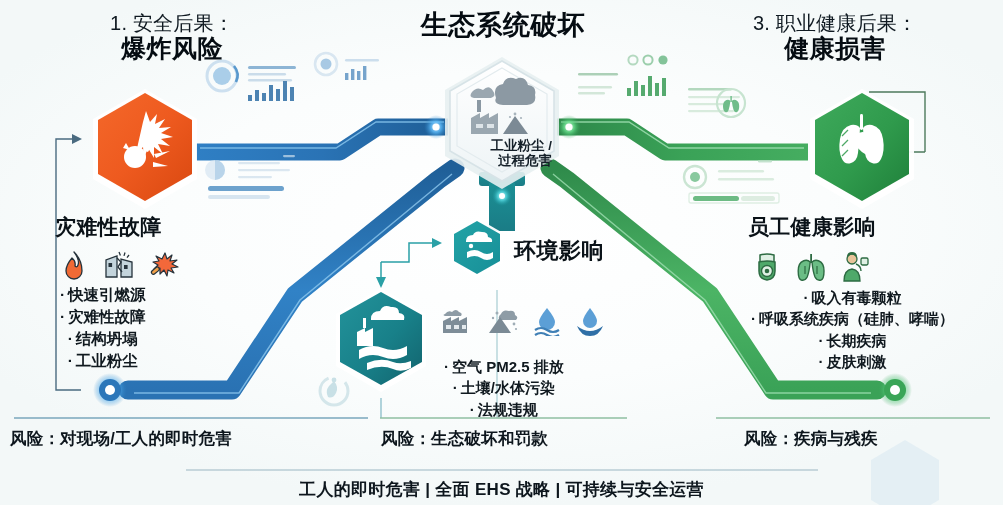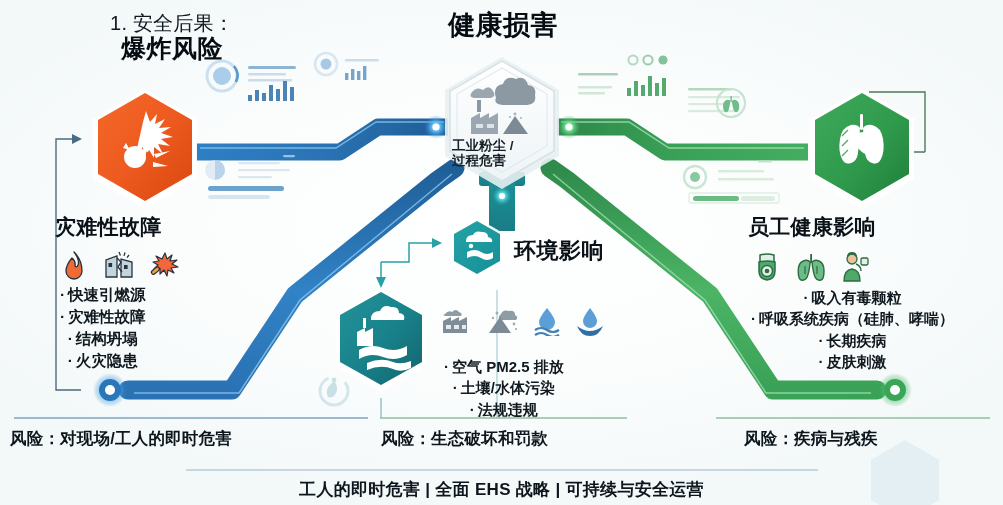--- a/index.html
+++ b/index.html
@@ -36,21 +36,21 @@
   .sub-left  { left: 55px;  top: 213px; }
   .sub-right { left: 748px; top: 213px; }
 
   .env-label {
     position: absolute; left: 514px; top: 236px;
     font-size: 22px; font-weight: 700; color: #0a1218;
     letter-spacing: .5px; white-space: nowrap;
   }
 
   .hexcap {
-    position: absolute; text-align: left; line-height: 1.12;
+    position: absolute; text-align: right; line-height: 1.12;
     font-size: 13.5px; font-weight: 700; color: #152029; white-space: nowrap;
   }
 
   
   .bullets { position: absolute; }
   .bullets li {
     list-style: none; font-size: 15.5px; font-weight: 700;
     color: #10191f; line-height: 1.42; white-space: nowrap; text-align: center;
   }
   .bullets li::before { content: "·"; display: inline-block; width: 11px; font-weight: 700; }
@@ -376,20 +376,24 @@
       <path d="M716 418 L990 418" stroke="#8fbfa2"></path>
       <path d="M186 470 L818 470" stroke="#b9ccd4"></path>
     </g>
   </svg>
 
   <div class="hdr hdr-left">
     <div class="l1">1. 安全后果：</div>
     <div class="l2">爆炸风险</div>
   </div>
   <div class="hdr hdr-center">
+    <div class="l2">生态系统破坏</div>
+  </div>
+  <div class="hdr hdr-right">
+    <div class="l1">3. 职业健康后果：</div>
     <div class="l2">健康损害</div>
   </div>
 
   <div class="hexcap" style="left:452px; top:138px; width:100px;">
     <div>工业粉尘 /</div>
     <div>过程危害</div>
   </div>
 
   <div class="subtitle sub-left">灾难性故障</div>
   <div class="subtitle sub-right">员工健康影响</div>
@@ -410,21 +414,21 @@
     <svg width="30" height="30" viewBox="0 0 30 30">
       <path d="M16 3 l2 6 l5 -4 l-2 6 l7 -1 l-5 4 l6 3 l-7 1 l3 5 l-6 -3 l-1 6 l-3 -6 l-4 4 l0 -6 l-6 1 l4 -4 l-5 -3 l6 -1 l-3 -5 l6 3z" fill="#f3683a" stroke="#26333c" stroke-width="1.2" stroke-linejoin="round"></path>
       <rect x="2" y="19" width="9" height="4" rx="2" transform="rotate(-40 6 21)" fill="#f0a14a" stroke="#26333c" stroke-width="1.2"></rect>
     </svg>
   </div>
 
   <ul class="bullets bl-left">
     <li>快速引燃源</li>
     <li>灾难性故障</li>
     <li>结构坍塌</li>
-    <li>火灾隐患</li>
+    <li>工业粉尘</li>
   </ul>
 
   <div class="iconrow ir-mid">
     <svg width="32" height="30" viewBox="0 0 32 30">
       <path d="M4 8 q3 -4 7 -2 q4 -4 7 0 q4 1 2 4 l-16 0 q-3 -1 0 -2z" fill="#8e9ca6"></path>
       <path d="M2 27 L2 15 L10 11 L10 15 L18 11 L18 15 L26 11 L26 27z" fill="#7e8d98"></path>
       <rect x="5" y="19" width="5" height="4" fill="#e4eaee"></rect>
       <rect x="13" y="19" width="5" height="4" fill="#e4eaee"></rect>
       <rect x="21" y="19" width="4" height="4" fill="#e4eaee"></rect>
     </svg>

